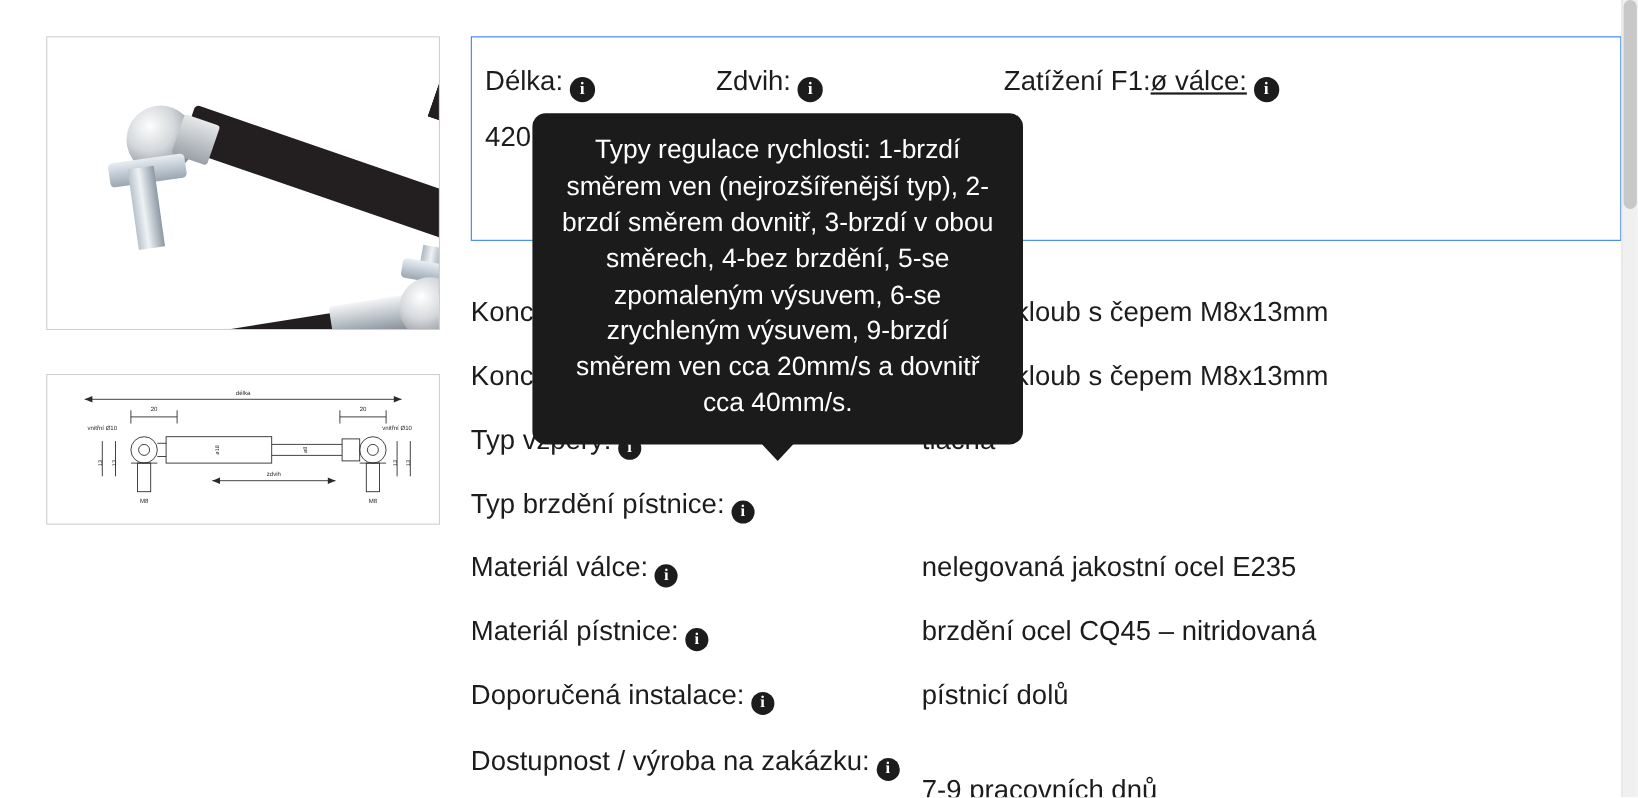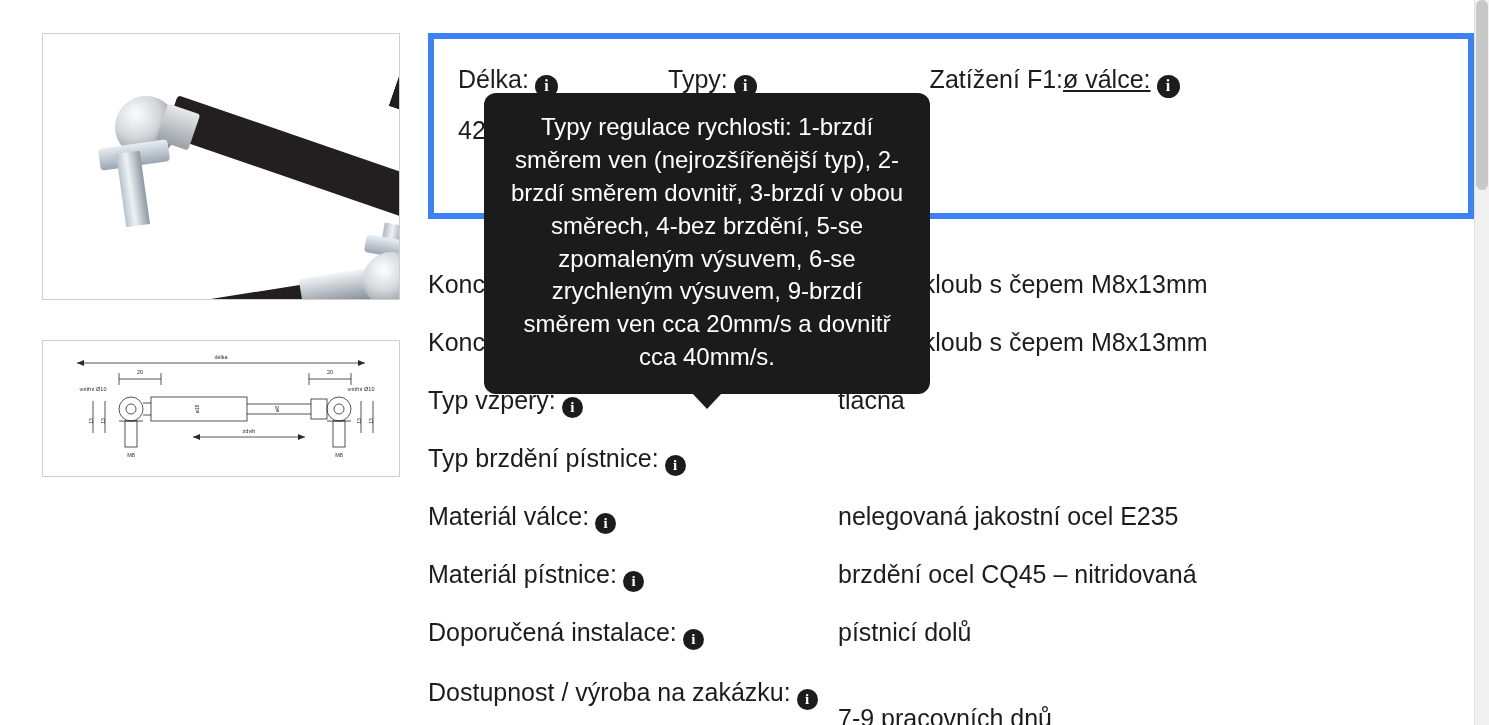--- a/index.html
+++ b/index.html
@@ -55,24 +55,24 @@
     border: 1px solid #cfcfcf;
     background: #fff;
     overflow: hidden;
   }
 
   
   .spec-box {
     position: absolute;
     left: 428px; top: 33px;
     width: 1046px; height: 186px;
-    border: 6px solid #3b82f6;
+    border: 1px solid #3b82f6;
     background: #fff;
     box-sizing: border-box;
-    padding: 26px 24px 0 24px;
+    padding: 26px 24px 0 12px;
   }
   .spec-head, .spec-vals {
     display: flex;
     align-items: flex-start;
     font-size: 25px;
     color: #1c1c1c;
     white-space: nowrap;
   }
   .spec-head { margin-bottom: 18px; }
   .col-delka   { width: 210px; }
@@ -120,21 +120,21 @@
     flex: 0 0 410px;
     white-space: normal;
   }
   .det-value { flex: 1; }
   .det-row.two-line .det-label { line-height: 1.35; }
   .det-row.two-line .det-value { padding-top: 28px; }
 
   
   .tooltip {
     position: absolute;
-    left: 484px; top: 93px;
+    left: 484px; top: 103px;
     width: 446px;
     background: #1b1b1b;
     color: #ffffff;
     border-radius: 12px;
     padding: 18px 26px 20px 26px;
     box-sizing: border-box;
     font-size: 24px;
     line-height: 1.37;
     text-align: center;
     z-index: 50;
@@ -328,21 +328,21 @@
       </g>
     </svg>
   </div>
 
   <div class="spec-box">
     <div class="spec-head">
       <div class="col-delka">
         <span>Délka:</span><span class="info-ico">i</span>
       </div>
       <div class="col-zdvih">
-        <span>Typy:</span><span class="info-ico">i</span>
+        <span>Zdvih:</span><span class="info-ico">i</span>
       </div>
       <div class="col-zat">
         <span>Zatížení F1:</span>
       </div>
       <div class="col-valec">
         <span>ø válce:</span><span class="info-ico">i</span>
       </div>
     </div>
     <div class="spec-vals">
       <div class="col-delka">420 mm</div>

